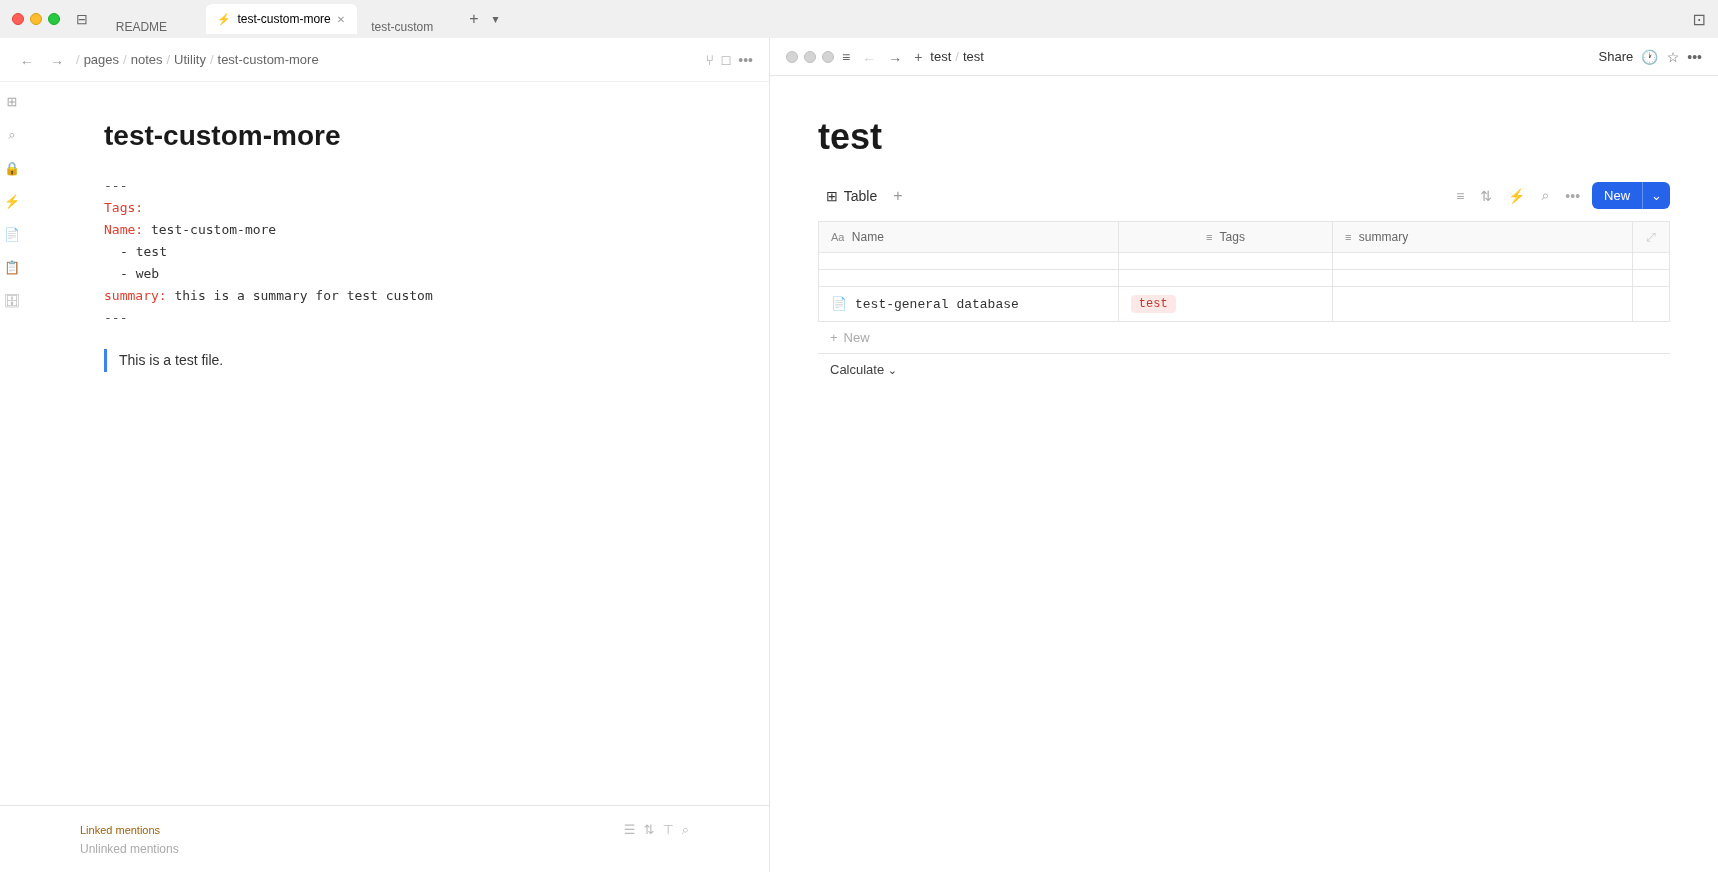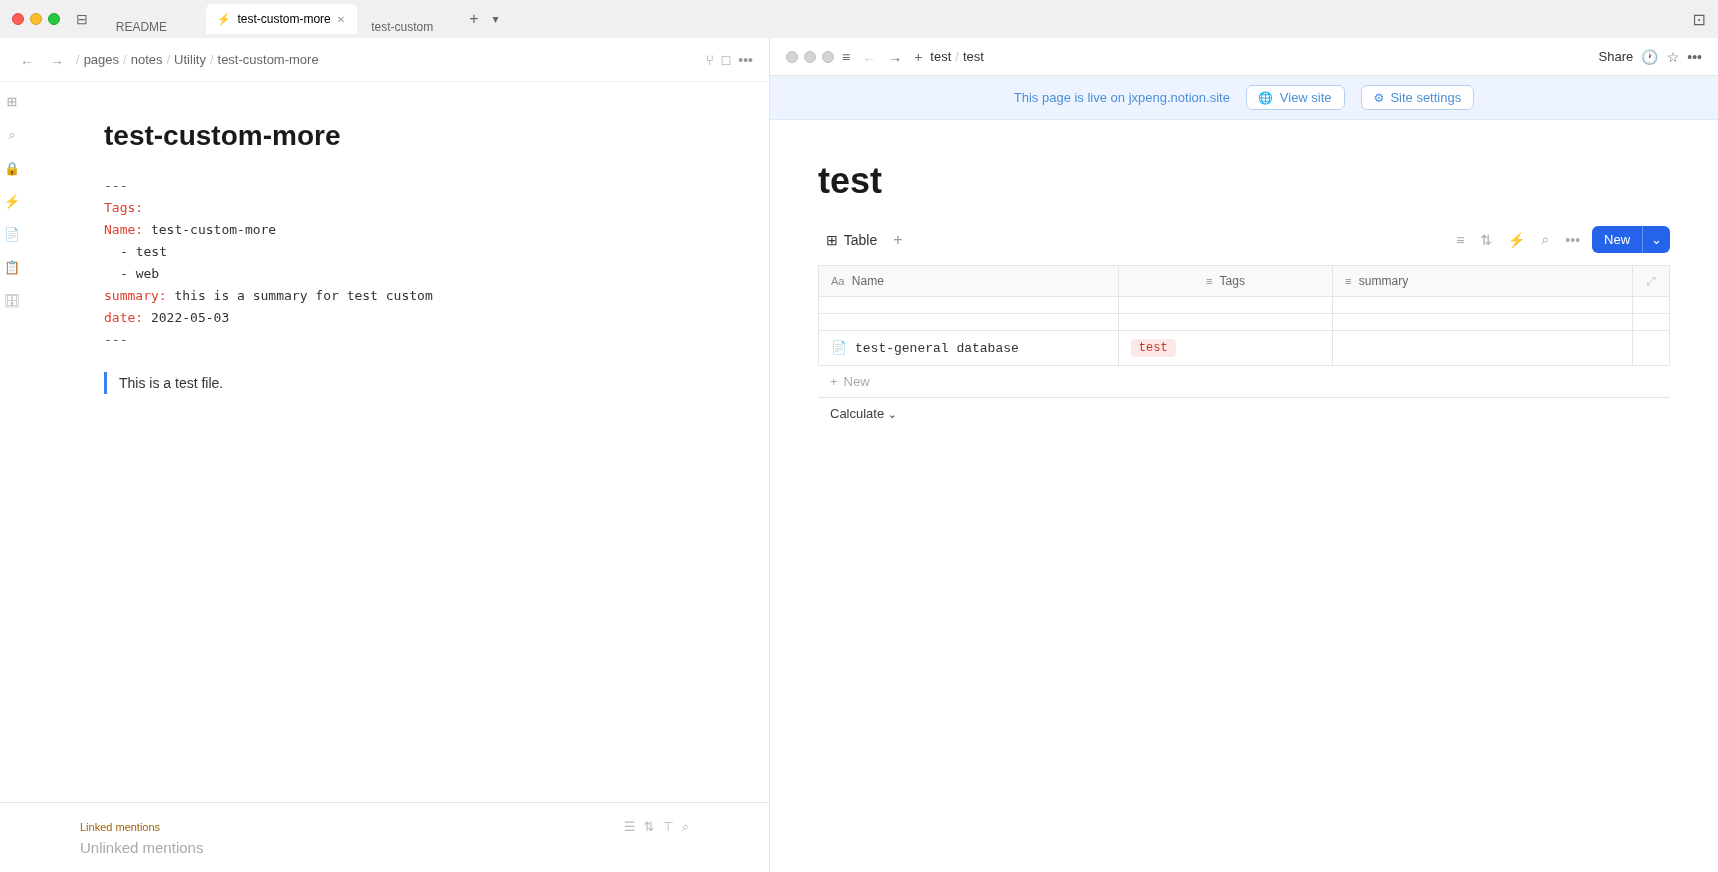--- a/index.html
+++ b/index.html
@@ -123,21 +123,21 @@
     
     .mentions-section {
       border-top: 1px solid #e5e5e5;
       padding: 16px 80px;
       flex-shrink: 0;
     }
     .mentions-header { display: flex; align-items: center; justify-content: space-between; margin-bottom: 4px; }
     .mentions-title { font-size: 11px; color: #a16207; }
     .mentions-icons { display: flex; gap: 8px; }
     .mention-icon { color: #bbb; font-size: 13px; cursor: pointer; }
-    .mentions-sub { font-size: 15px; color: #aaa; margin-top: 4px; }
+    .mentions-sub { font-size: 12px; color: #aaa; margin-top: 4px; }
 
     
     .right-panel {
       flex: 1;
       display: flex;
       flex-direction: column;
       background: #fff;
     }
 
     
@@ -372,24 +372,20 @@
           <div>
             <span class="fm-key-red">Name:</span>
             <span class="fm-value"> test-custom-more</span>
           </div>
           <div class="fm-indent">- test</div>
           <div class="fm-indent">- web</div>
           <div>
             <span class="fm-key-red">summary:</span>
             <span class="fm-value"> this is a summary for test custom</span>
           </div>
-          <div>
-            <span class="fm-key-red">date:</span>
-            <span class="fm-value"> 2022-05-03</span>
-          </div>
           <div class="fm-dashes">---</div>
         </div>
         <div style="margin-top:16px;">
           <div class="blockquote-section">This is a test file.</div>
         </div>
       </div>
     </div>
 
     <div class="mentions-section">
       <div class="mentions-header">
@@ -425,31 +421,20 @@
         <span>test</span>
       </div>
       <div class="right-actions">
         <span class="share-btn">Share</span>
         <span class="right-icon-btn">🕐</span>
         <span class="right-icon-btn">☆</span>
         <span class="right-icon-btn">•••</span>
       </div>
     </div>
 
-    <div class="live-banner">
-      <span class="live-text">This page is live on jxpeng.notion.site</span>
-      <div class="live-btn">
-        <span class="live-btn-icon">🌐</span>
-        <span>View site</span>
-      </div>
-      <div class="live-btn">
-        <span class="live-btn-icon">⚙</span>
-        <span>Site settings</span>
-      </div>
-    </div>
 
     <div class="right-content">
       <div class="right-page-title">test</div>
 
       <div class="db-toolbar">
         <div class="db-view-btn">
           <span>⊞</span>
           <span>Table</span>
         </div>
         <span class="db-add-view">+</span>

